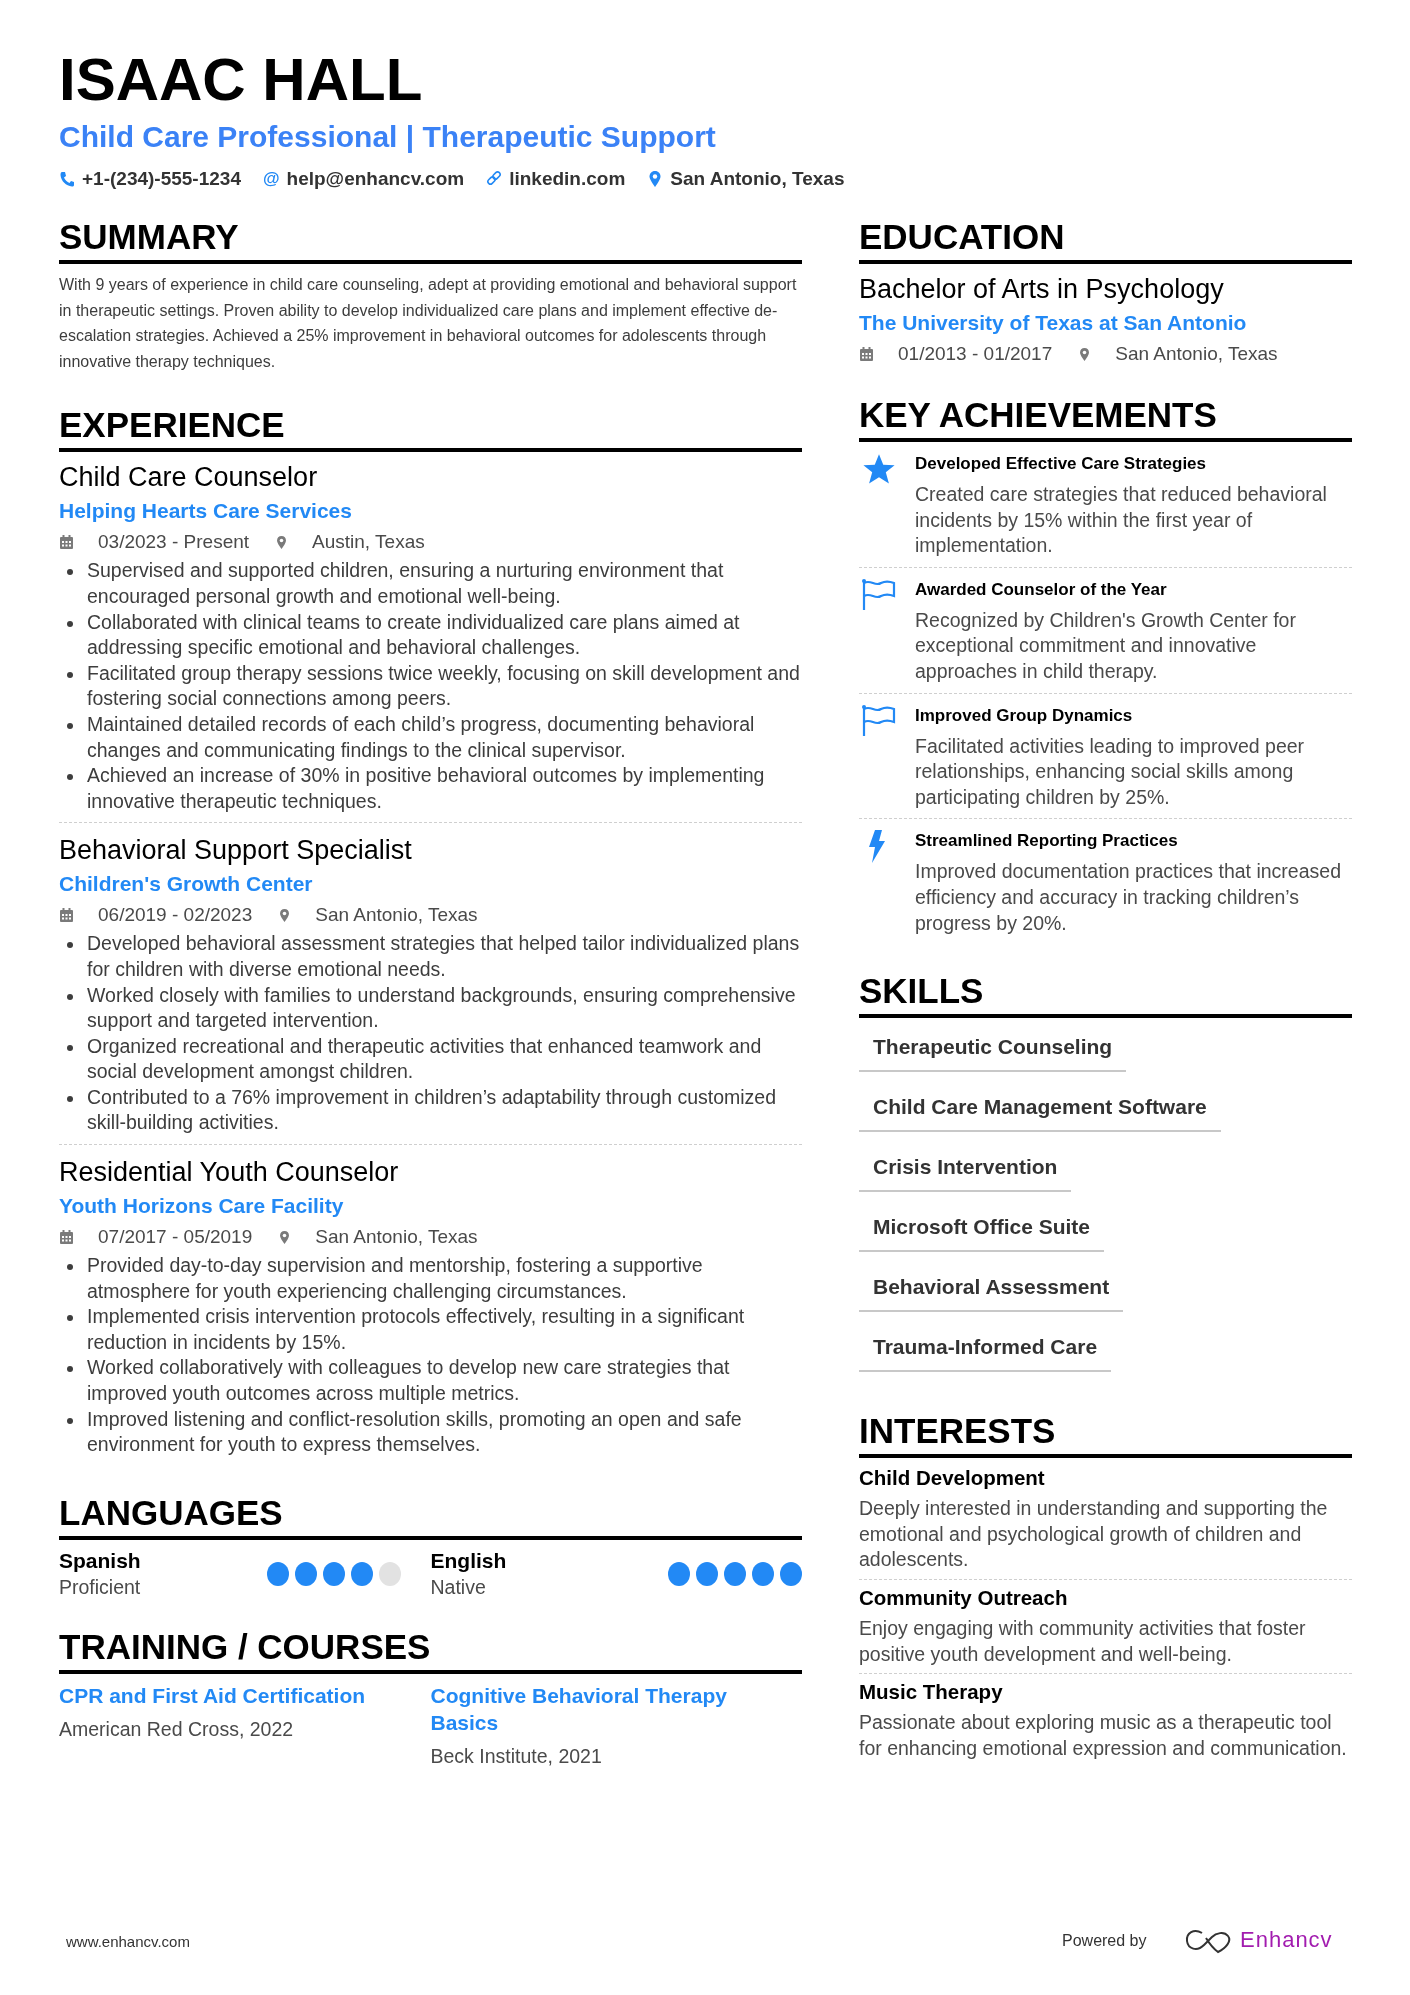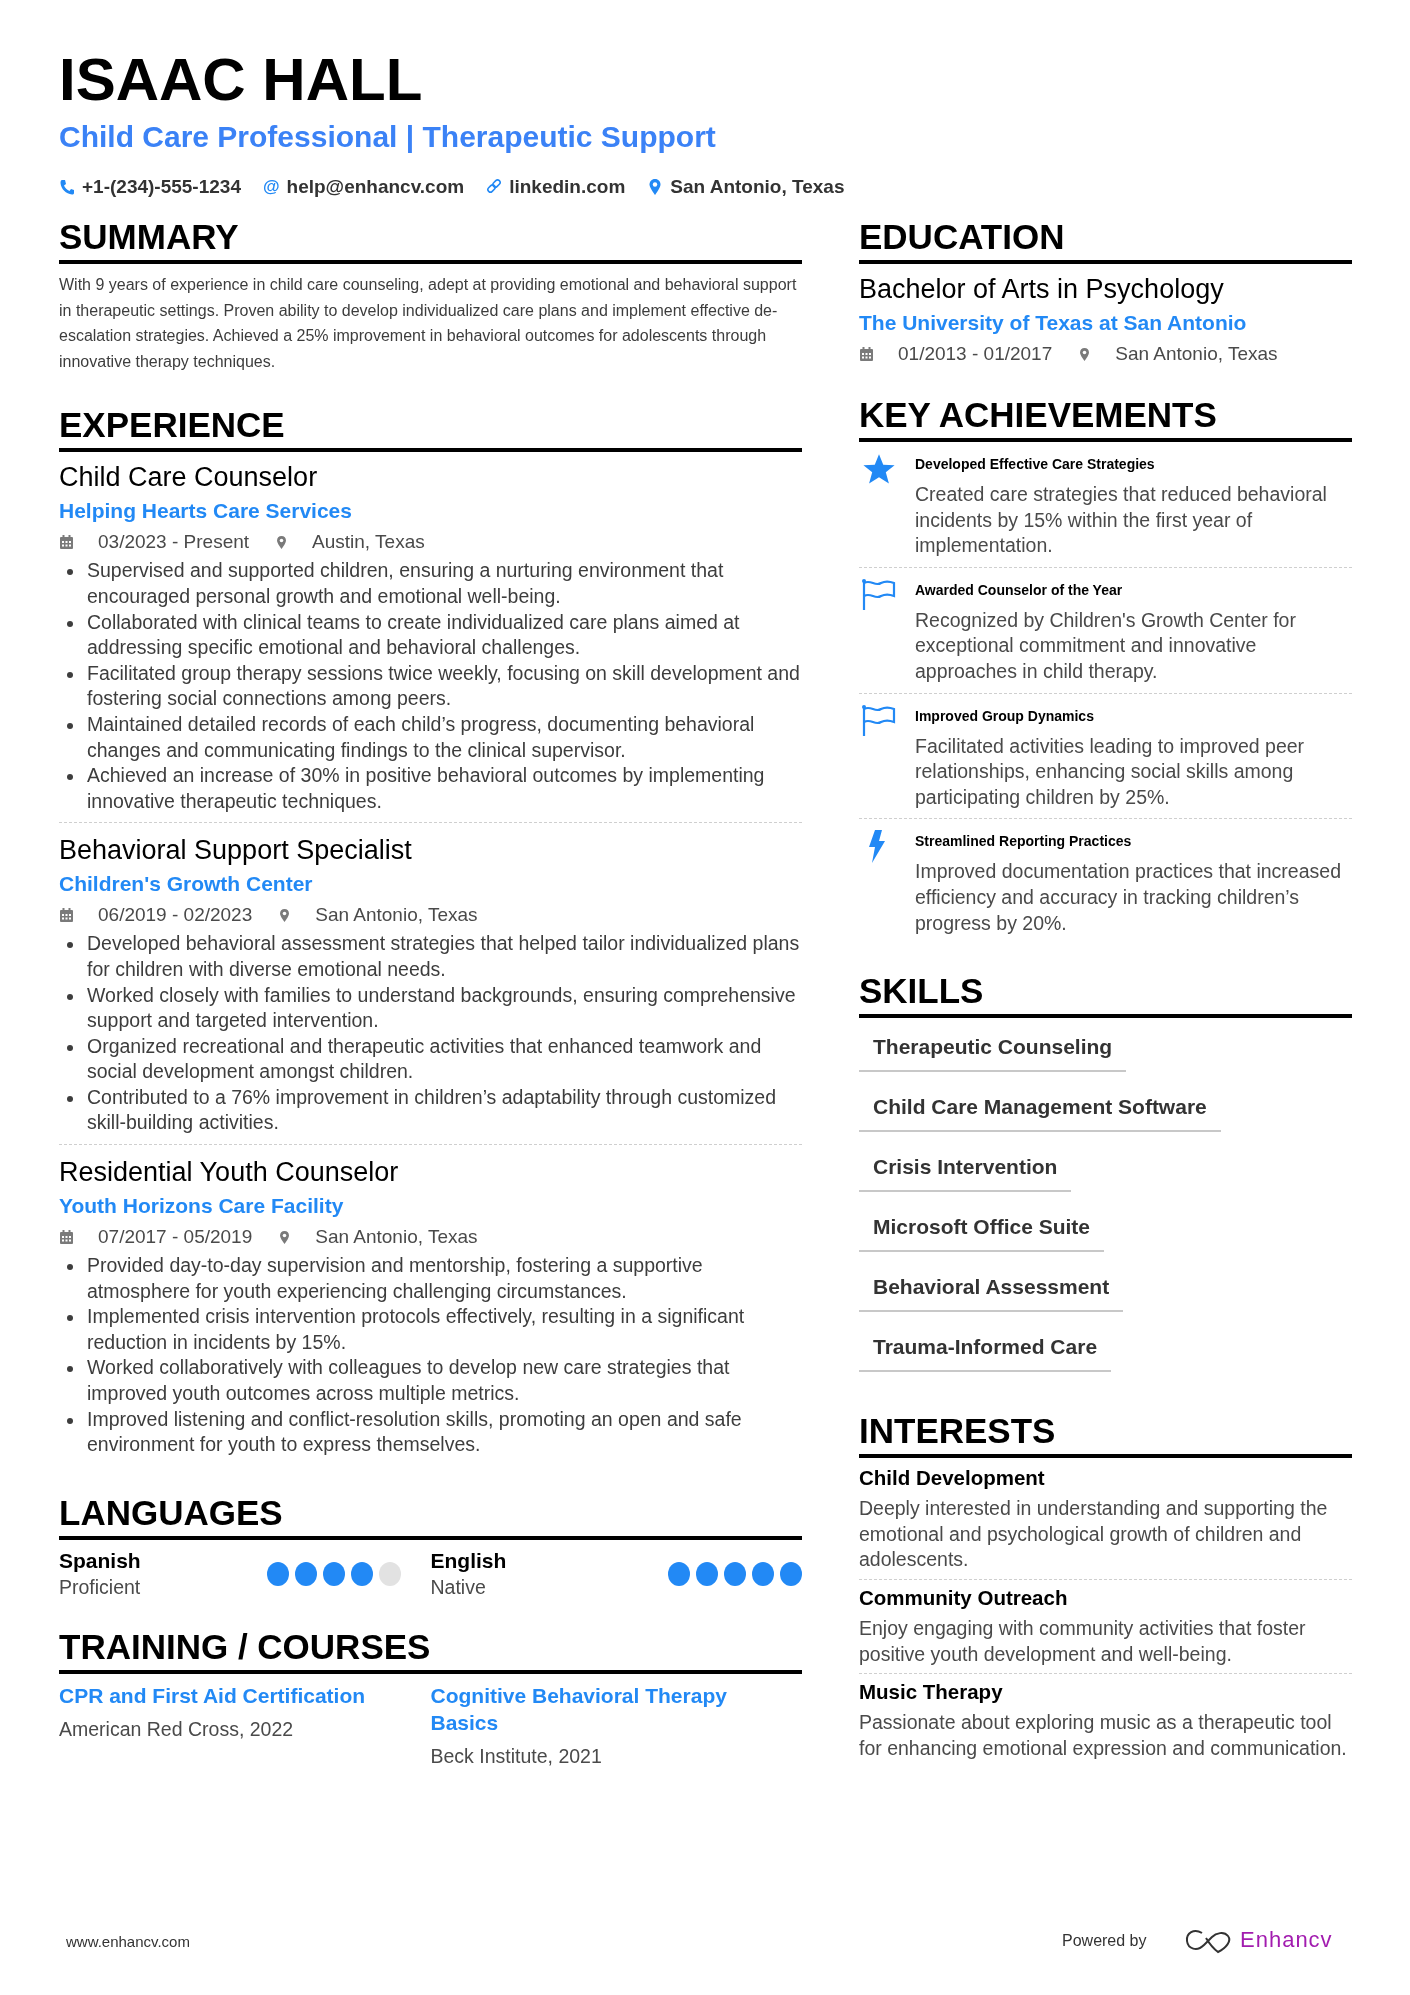--- a/index.html
+++ b/index.html
@@ -2,21 +2,21 @@
 <html><head>
 <meta charset="utf-8">
 <style>
   * { box-sizing: border-box; margin: 0; padding: 0; }
   html, body { width: 1410px; height: 1995px; background: #ffffff; overflow: hidden; }
   body { font-family: "Liberation Sans", sans-serif; color: #3a3a3a; position: relative; }
 
   .header { position: absolute; left: 59px; top: 46px; width: 1300px; }
   .name { font-size: 60px; font-weight: bold; color: #000; line-height: 68px; letter-spacing: 0px; }
   .title { font-size: 30px; font-weight: bold; color: #3b82f6; line-height: 38px; margin-top: 4px; }
-  .contact { display: flex; gap: 22px; margin-top: 18px; font-size: 19px; font-weight: bold; color: #333; line-height: 26px; }
+  .contact { display: flex; gap: 22px; margin-top: 10px; font-size: 19px; font-weight: bold; color: #333; line-height: 26px; }
   .contact-item { display: flex; align-items: center; gap: 7px; }
   .cicon { width: 16px; height: 18px; display: inline-block; }
 
   .col { position: absolute; top: 216px; }
   .col-left { left: 59px; width: 743px; }
   .col-right { left: 859px; width: 493px; }
 
   .sec-title { font-size: 35px; font-weight: bold; color: #000; line-height: 42px; padding-bottom: 2px; border-bottom: 4px solid #000; margin-bottom: 8px; text-transform: uppercase; }
   .section { margin-bottom: 26px; }
 
@@ -45,21 +45,21 @@
   .course { width: 50%; padding-right: 20px; }
   .course-title { font-size: 21px; font-weight: bold; color: #2289f5; line-height: 27px; }
   .course-sub { font-size: 19.5px; color: #4a4a4a; line-height: 26px; margin-top: 7px; }
 
   .edu-degree { font-size: 27px; color: #000; line-height: 34px; }
   .edu-school { font-size: 21px; font-weight: bold; color: #2289f5; line-height: 30px; margin-top: 2px; }
 
   .ach { display: flex; padding: 8px 0 8px 0; border-bottom: 1.5px dashed #cfcfcf; }
   .ach:last-child { border-bottom: none; }
   .ach-icon { width: 56px; flex: none; display: flex; justify-content: flex-start; padding-left: 2px; padding-top: 2px; }
-  .ach-title { font-size: 14px; font-weight: bold; color: #000; line-height: 28px; }
+  .ach-title { font-size: 17px; font-weight: bold; color: #000; line-height: 28px; }
   .ach-desc { font-size: 19.5px; line-height: 25.6px; color: #4a4a4a; margin-top: 4px; }
 
   .skills { display: flex; flex-direction: column; align-items: flex-start; }
   .skill { font-size: 21px; font-weight: bold; color: #333; padding: 10px 14px 10px 14px; border-bottom: 2px solid #c8c8c8; line-height: 26px; margin-bottom: 12px; }
 
   .interest { padding: 4px 0 6px 0; border-bottom: 1.5px dashed #cfcfcf; }
   .interest:last-child { border-bottom: none; }
   .interest-title { font-size: 20.5px; font-weight: bold; color: #000; line-height: 28px; }
   .interest-desc { font-size: 19.5px; line-height: 25.6px; color: #4a4a4a; margin-top: 4px; }
 

